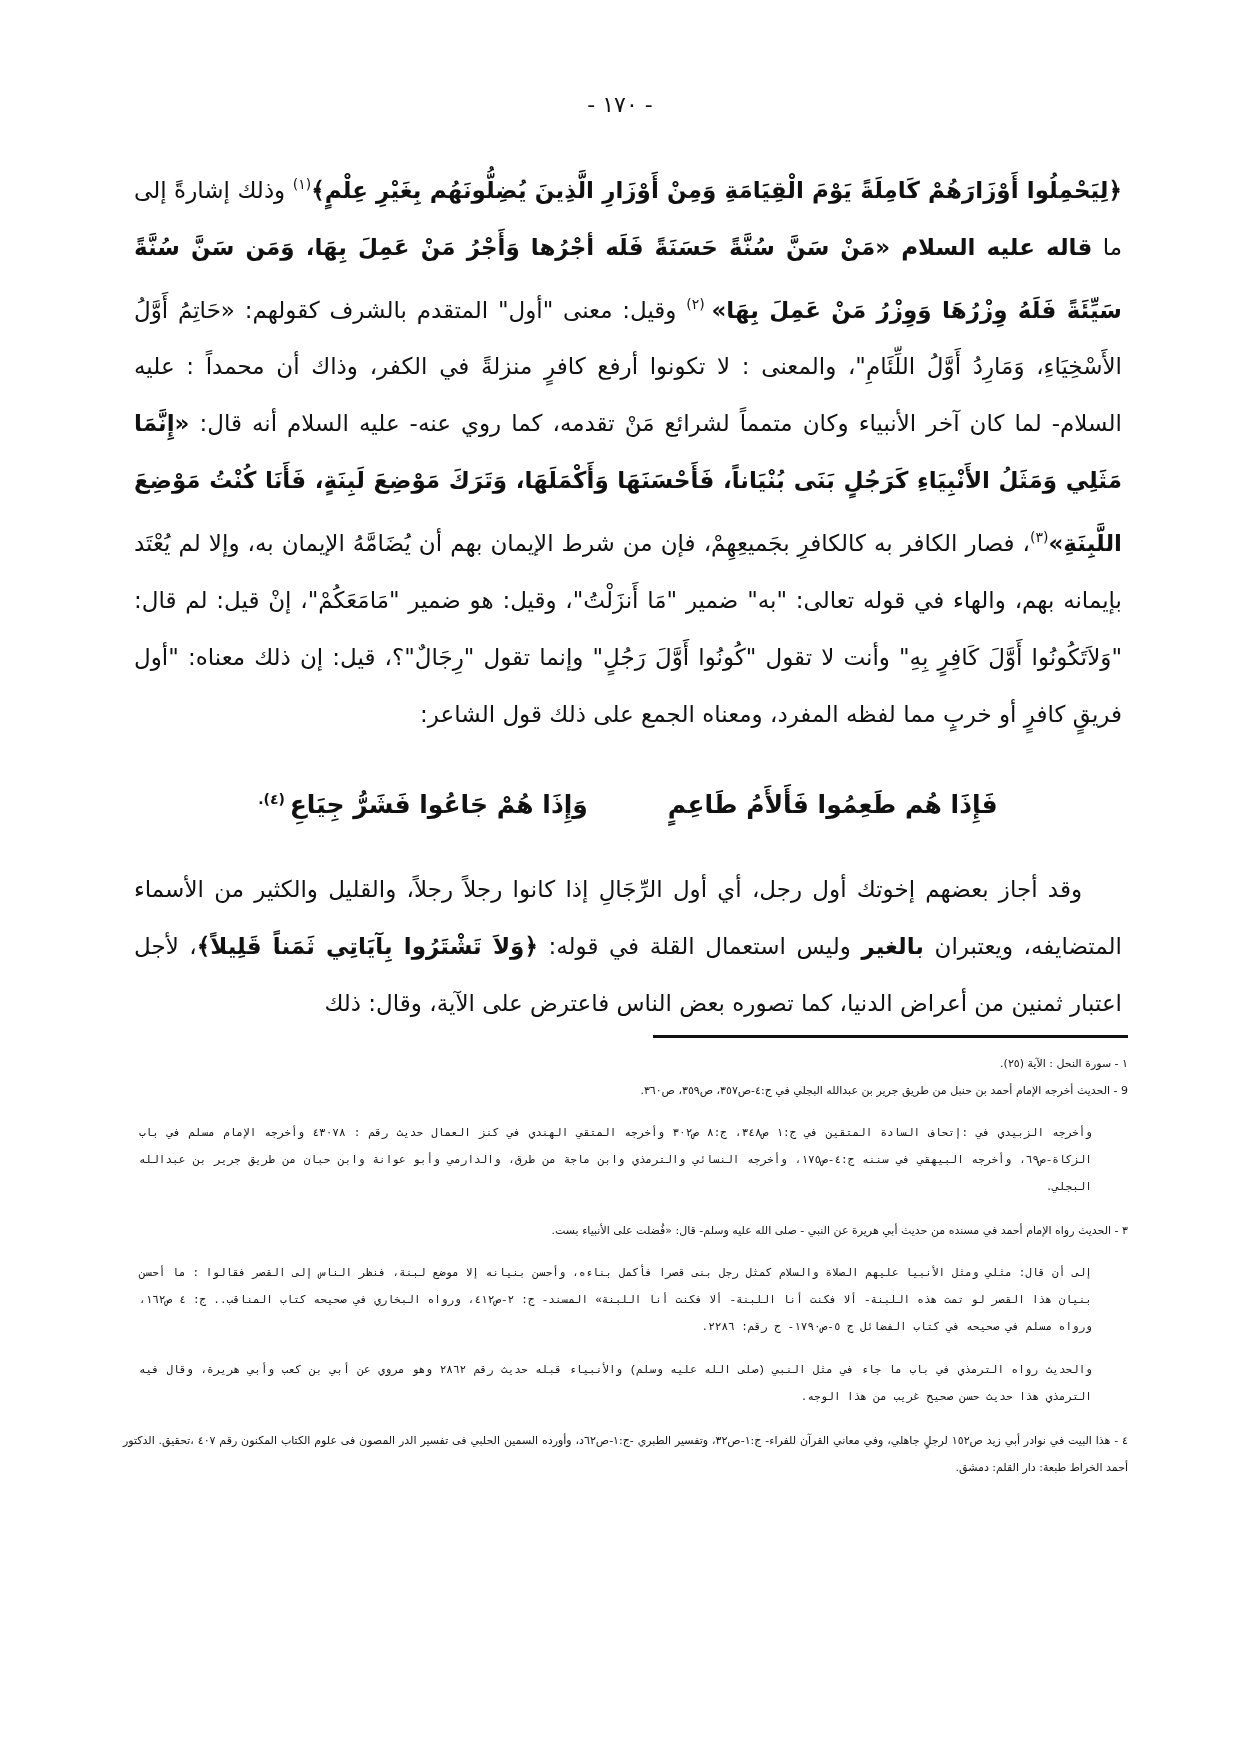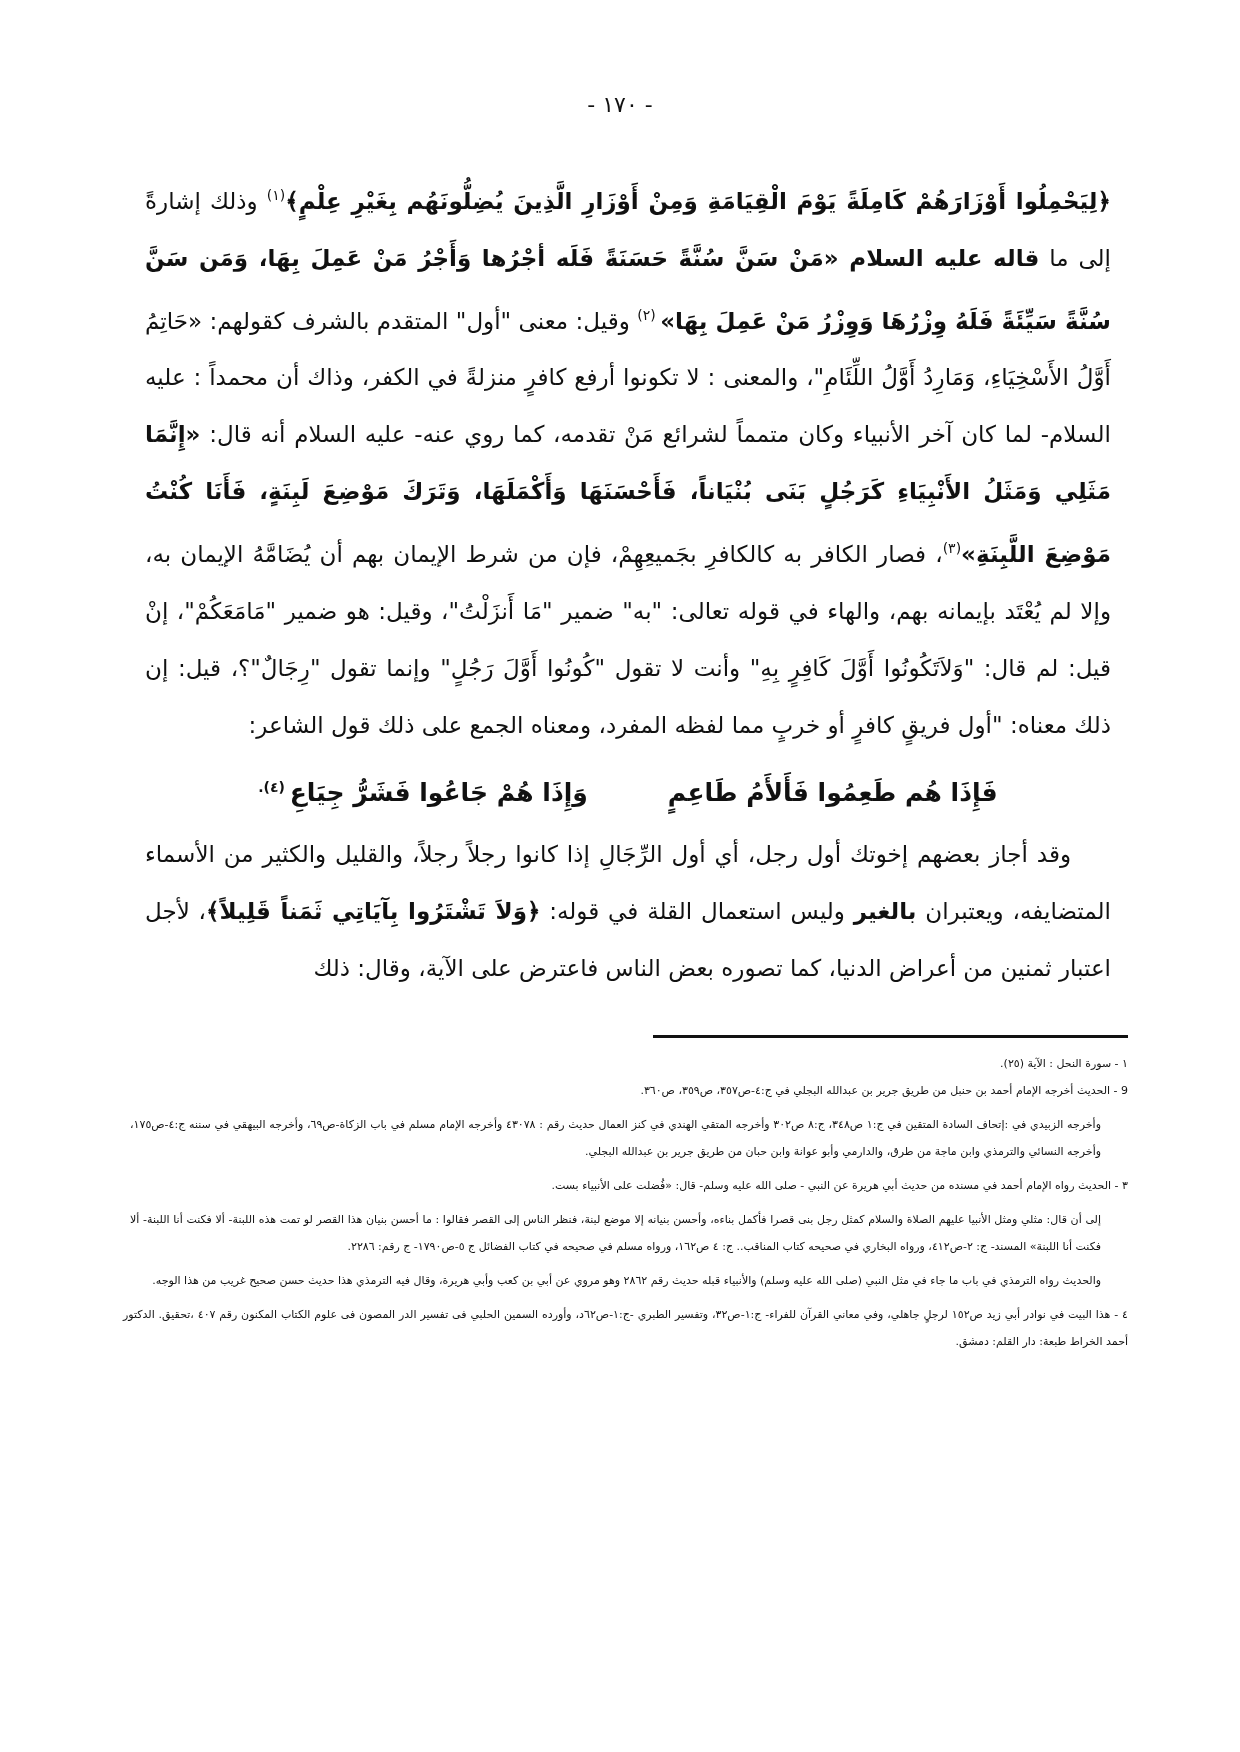--- a/index.html
+++ b/index.html
@@ -1,29 +1,29 @@
 <!DOCTYPE html>
 <html><head>
   <meta charset="utf-8">
   <style>
     html, body { margin: 0; padding: 0; background: #ffffff; }
     body { width: 1240px; height: 1752px; position: relative; overflow: hidden; color: #111; }
     .page { position: absolute; left: 0; top: 0; width: 1240px; height: 1752px; border-radius: 29px; }
     .page-number { position: absolute; top: 92px; left: 0; width: 1240px; text-align: center; font-family: "DejaVu Sans", sans-serif; font-size: 22px; direction: rtl; }
     .body-text { position: absolute; top: 150px; right: 112px; width: 1000px; direction: rtl; text-align: justify; font-family: "DejaVu Sans", sans-serif; font-size: 23px; line-height: 57px; }
-    .body-text p { margin: 17px; }
+    .body-text p { margin: 6px; }
     .bold { font-weight: bold; }
     sup { font-size: 14px; }
-    .verse { text-align: center; font-weight: bold; margin: 14px 0 14px 0; font-size: 25px; line-height: 33px; }
+    .verse { text-align: center; font-weight: bold; margin: 14px 0 14px 0; font-size: 25px; line-height: 84px; }
     .verse .hemistich { display: inline-block; margin: 0 40px; }
     .indent { text-indent: 40px; }
     .footnote-rule { position: absolute; top: 1035px; right: 112px; width: 475px; height: 3px; background: #111; }
     .footnotes { position: absolute; top: 1050px; right: 112px; width: 1005px; direction: rtl; font-family: "DejaVu Sans", sans-serif; font-size: 11px; line-height: 27px; text-align: justify; }
     .footnotes .fn { margin: 0; }
-    .footnotes .cont { padding-right: 20px; margin: 7px; }
+    .footnotes .cont { padding-right: 20px; margin: 16px; font-family: Liberation Mono, monospace; }
   </style>
 </head>
 <body>
 
 <div class="page">
   <div class="page-number">- ١٧٠ -</div>
 
   <div class="body-text">
     <p>
       <span class="bold">﴿لِيَحْمِلُوا أَوْزَارَهُمْ كَامِلَةً يَوْمَ الْقِيَامَةِ وَمِنْ أَوْزَارِ الَّذِينَ يُضِلُّونَهُم بِغَيْرِ عِلْمٍ﴾</span><sup>(١)</sup><span> وذلك إشارةً إلى ما </span><span class="bold">قاله عليه السلام «مَنْ سَنَّ سُنَّةً حَسَنَةً فَلَه أجْرُها وَأَجْرُ مَنْ عَمِلَ بِهَا، وَمَن سَنَّ سُنَّةً سَيِّئَةً فَلَهُ وِزْرُهَا وَوِزْرُ مَنْ عَمِلَ بِهَا»</span><sup> (٢)</sup><span> وقيل: معنى "أول" المتقدم بالشرف كقولهم: «حَاتِمُ أَوَّلُ الأَسْخِيَاءِ، وَمَارِدُ أَوَّلُ اللِّئَامِ"، والمعنى : لا تكونوا أرفع كافرٍ منزلةً في الكفر، وذاك أن محمداً : عليه السلام- لما كان آخر الأنبياء وكان متمماً لشرائع مَنْ تقدمه، كما روي عنه- عليه السلام أنه قال: </span><span class="bold">«إِنَّمَا مَثَلِي وَمَثَلُ الأَنْبِيَاءِ كَرَجُلٍ بَنَى بُنْيَاناً، فَأَحْسَنَهَا وَأَكْمَلَهَا، وَتَرَكَ مَوْضِعَ لَبِنَةٍ، فَأَنَا كُنْتُ مَوْضِعَ اللَّبِنَةِ»</span><sup>(٣)</sup><span>، فصار الكافر به كالكافرِ بجَميعِهِمْ، فإن من شرط الإيمان بهم أن يُضَامَّهُ الإيمان به، وإلا لم يُعْتَد بإيمانه بهم، والهاء في قوله تعالى: "به" ضمير "مَا أَنزَلْتُ"، وقيل: هو ضمير "مَامَعَكُمْ"، إنْ قيل: لم قال: "وَلاَتَكُونُوا أَوَّلَ كَافِرٍ بِهِ" وأنت لا تقول "كُونُوا أَوَّلَ رَجُلٍ" وإنما تقول "رِجَالٌ"؟، قيل: إن ذلك معناه: "أول فريقٍ كافرٍ أو خربٍ مما لفظه المفرد، ومعناه الجمع على ذلك قول الشاعر:</span>

